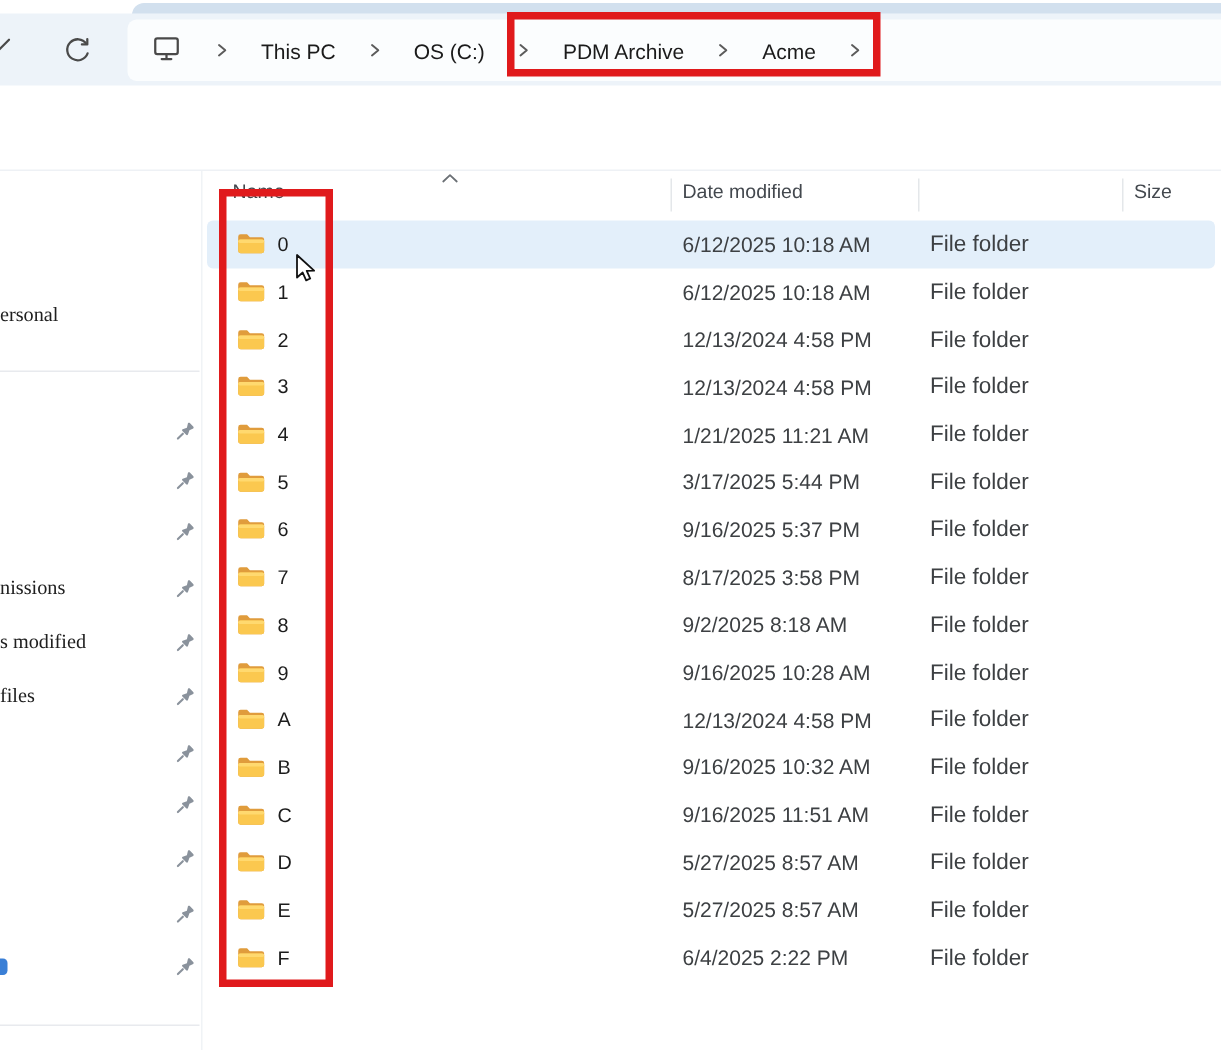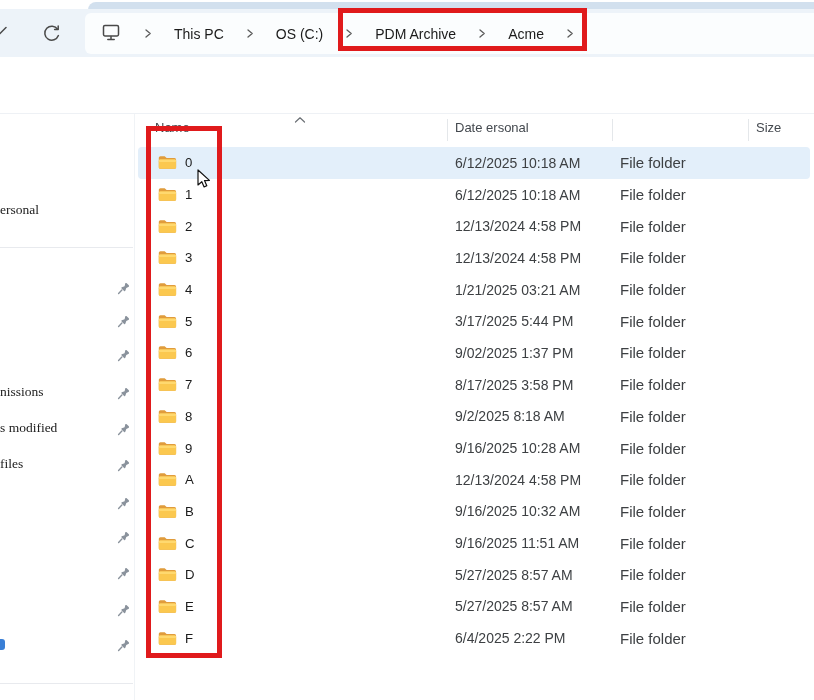--- a/index.html
+++ b/index.html
@@ -322,21 +322,21 @@
     </div>
     <div class="pane-sep"></div>
 
     <span class="col-caret">
       <svg width="12" height="8">
           <path d="M1.5 6 L6 1.8 L10.5 6" stroke="#6b7075" stroke-width="1.2" fill="none" stroke-linecap="round" stroke-linejoin="round"></path>
         </svg>
     </span>
     <span class="col-label" style="left:155px;">Name</span>
     <span class="col-sep" style="left:447px;"></span>
-    <span class="col-label" style="left:455px;">Date ersonal</span>
+    <span class="col-label" style="left:455px;">Date modified</span>
     <span class="col-sep" style="left:612px;"></span>
     <span class="col-label" style="left:620px;margin-top:44px;">Type</span>
     <span class="col-sep" style="left:748px;"></span>
     <span class="col-label" style="left:756px;">Size</span>
 
     <div class="rows">
   <div class="row selected">
     <span class="ficon">
       <svg width="19" height="15" viewBox="0 0 19 15">
         <path d="M0.8 2.8 a1.6 1.6 0 0 1 1.6 -1.6 h4.3 l1.9 1.9 h7.9 a1.6 1.6 0 0 1 1.6 1.6 v7.5 a1.6 1.6 0 0 1 -1.6 1.6 H2.4 a1.6 1.6 0 0 1 -1.6 -1.6 Z" fill="#e09c3c"></path>
@@ -390,21 +390,21 @@
 
   <div class="row">
     <span class="ficon">
       <svg width="19" height="15" viewBox="0 0 19 15">
         <path d="M0.8 2.8 a1.6 1.6 0 0 1 1.6 -1.6 h4.3 l1.9 1.9 h7.9 a1.6 1.6 0 0 1 1.6 1.6 v7.5 a1.6 1.6 0 0 1 -1.6 1.6 H2.4 a1.6 1.6 0 0 1 -1.6 -1.6 Z" fill="#e09c3c"></path>
         <rect x="0.8" y="4.6" width="17.3" height="9.2" rx="1.6" fill="#fbc84f"></rect>
         <rect x="0.8" y="4.6" width="17.3" height="2.4" rx="1.2" fill="#ffd96f"></rect>
       </svg>
     </span>
     <span class="c-name">4</span>
-    <span class="c-date">1/21/2025 03:21 AM</span>
+    <span class="c-date">1/21/2025 11:21 AM</span>
     <span class="c-type">File folder</span>
   </div>
 
   <div class="row">
     <span class="ficon">
       <svg width="19" height="15" viewBox="0 0 19 15">
         <path d="M0.8 2.8 a1.6 1.6 0 0 1 1.6 -1.6 h4.3 l1.9 1.9 h7.9 a1.6 1.6 0 0 1 1.6 1.6 v7.5 a1.6 1.6 0 0 1 -1.6 1.6 H2.4 a1.6 1.6 0 0 1 -1.6 -1.6 Z" fill="#e09c3c"></path>
         <rect x="0.8" y="4.6" width="17.3" height="9.2" rx="1.6" fill="#fbc84f"></rect>
         <rect x="0.8" y="4.6" width="17.3" height="2.4" rx="1.2" fill="#ffd96f"></rect>
       </svg>
@@ -416,21 +416,21 @@
 
   <div class="row">
     <span class="ficon">
       <svg width="19" height="15" viewBox="0 0 19 15">
         <path d="M0.8 2.8 a1.6 1.6 0 0 1 1.6 -1.6 h4.3 l1.9 1.9 h7.9 a1.6 1.6 0 0 1 1.6 1.6 v7.5 a1.6 1.6 0 0 1 -1.6 1.6 H2.4 a1.6 1.6 0 0 1 -1.6 -1.6 Z" fill="#e09c3c"></path>
         <rect x="0.8" y="4.6" width="17.3" height="9.2" rx="1.6" fill="#fbc84f"></rect>
         <rect x="0.8" y="4.6" width="17.3" height="2.4" rx="1.2" fill="#ffd96f"></rect>
       </svg>
     </span>
     <span class="c-name">6</span>
-    <span class="c-date">9/02/2025 1:37 PM</span>
+    <span class="c-date">9/16/2025 5:37 PM</span>
     <span class="c-type">File folder</span>
   </div>
 
   <div class="row">
     <span class="ficon">
       <svg width="19" height="15" viewBox="0 0 19 15">
         <path d="M0.8 2.8 a1.6 1.6 0 0 1 1.6 -1.6 h4.3 l1.9 1.9 h7.9 a1.6 1.6 0 0 1 1.6 1.6 v7.5 a1.6 1.6 0 0 1 -1.6 1.6 H2.4 a1.6 1.6 0 0 1 -1.6 -1.6 Z" fill="#e09c3c"></path>
         <rect x="0.8" y="4.6" width="17.3" height="9.2" rx="1.6" fill="#fbc84f"></rect>
         <rect x="0.8" y="4.6" width="17.3" height="2.4" rx="1.2" fill="#ffd96f"></rect>
       </svg>

